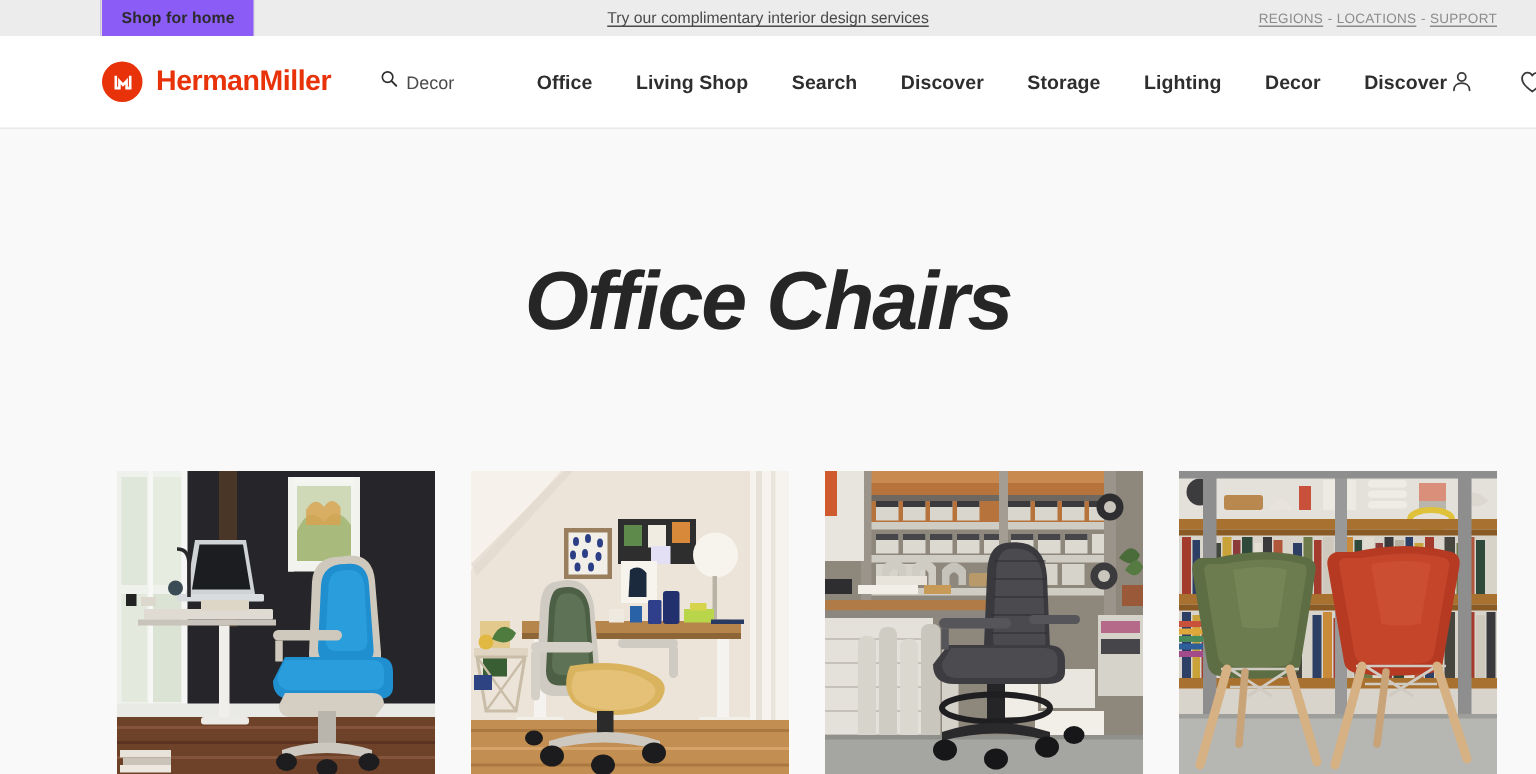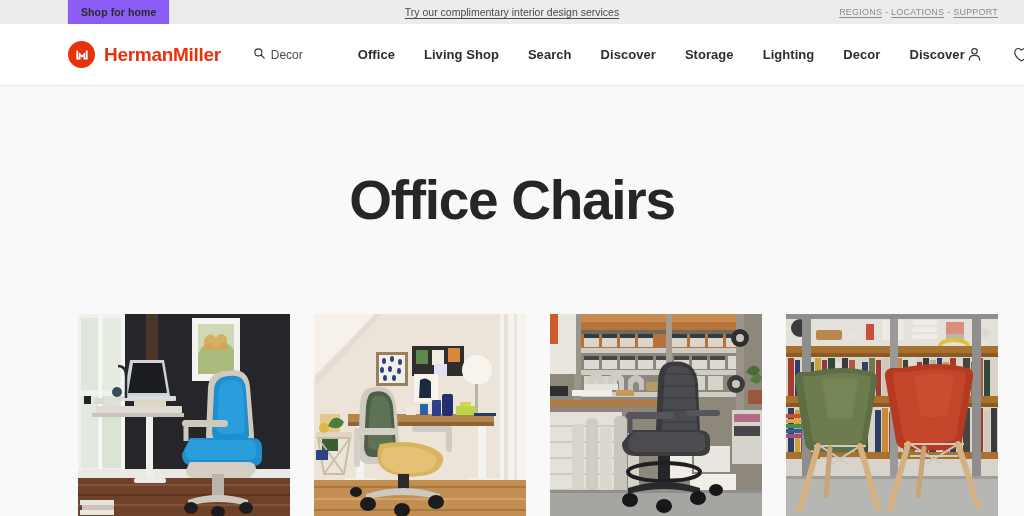--- a/index.html
+++ b/index.html
@@ -125,20 +125,21 @@
     padding-right: 4px;
   }
   .hicon { cursor: pointer; display: flex; align-items: center; justify-content: center; }
 
   
   .hero {
     height: 228px;
     display: flex;
     align-items: center;
     justify-content: center;
+    font-style: italic;
   }
   .page-title {
     font-size: 55px;
     font-weight: 700;
     color: #262626;
     letter-spacing: -1.3px;
     text-align: center;
     line-height: 1;
   }
 

